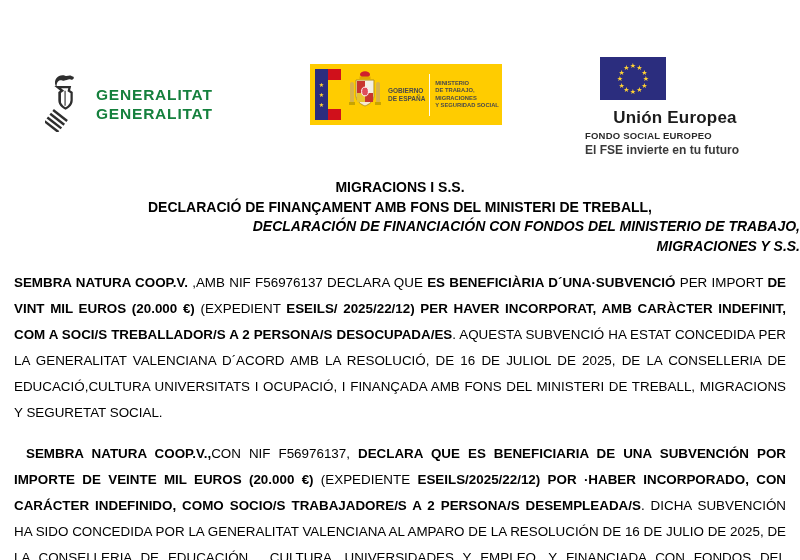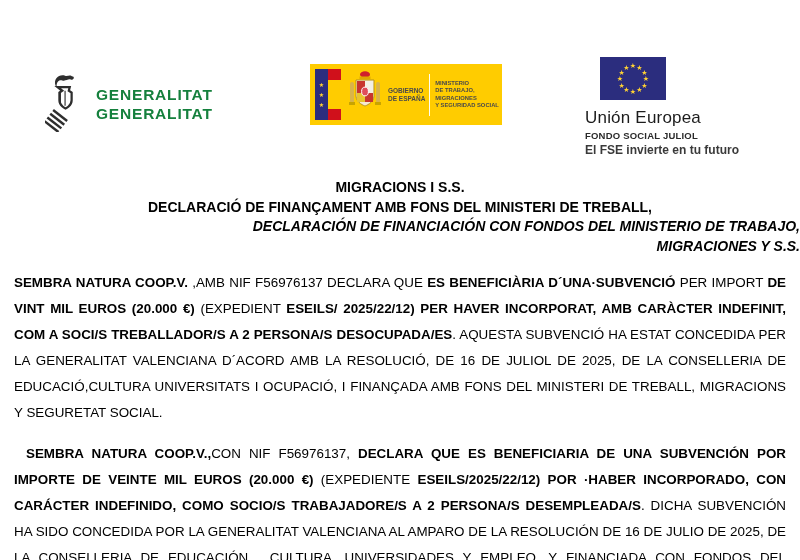--- a/index.html
+++ b/index.html
@@ -20,21 +20,21 @@
   .gob-eu-strip span{color:var(--star_yellow,#FFCC00); font-size:6px; line-height:6px;}
   .gob-tricolor{width:13px; display:flex; flex-direction:column;}
   .gob-tricolor .r{height:11px; background:var(--flag_red,#D0101B);}
   .gob-tricolor .y{flex:1; background:var(--gob_yellow,#FFCC00);}
   .gob-arms{margin-left:7px;}
   .gob-text1{margin-left:6px; width:52px; font-size:6.5px; font-weight:700; color:#4a4a4a; line-height:8px;}
   .gob-div{width:1px; height:42px; background:rgba(255,255,255,0.95); margin:0 5px 0 2px;}
   .gob-text2{width:88px; font-size:5.8px; font-weight:700; color:#4a4a4a; line-height:7.5px;}
   .eu-logo{position:absolute; left:585px; top:57px; width:180px;}
   .eu-flag{margin-left:15px; display:block;}
-  .eu-title{margin-top:4px; font-size:17px; font-weight:400; color:#1c1c1c; letter-spacing:0.2px;}
+  .eu-title{margin-top:4px; font-size:17px; font-weight:700; color:#1c1c1c; letter-spacing:0.2px;text-align:center;}
   .eu-sub{font-size:9.5px; font-weight:700; color:#2a2a2a; margin-top:2px; letter-spacing:0.2px;}
   .eu-tag{font-size:12px; font-weight:700; color:#3a3a3a; margin-top:2px;}
   
   .doc-title{margin-top:12px; text-align:center; font-size:14px; font-weight:700; line-height:19.5px;}
   .t-line{white-space:nowrap;}
   .t-italic{font-style:italic;text-align:right;}
   
   .doc-body{margin:0 14px;}
   .body-para{margin:0; text-align:justify; font-size:13.4px; line-height:26px;}
   .para-val{margin-top:14px;}
@@ -124,21 +124,21 @@
             <text x="33" y="37">★</text>
             <text x="26.5" y="35.3">★</text>
             <text x="21.7" y="30.5">★</text>
             <text x="20" y="24">★</text>
             <text x="21.7" y="17.5">★</text>
             <text x="26.5" y="12.7">★</text>
           </g>
         </svg>
       </span>
       <div class="eu-title">Unión Europea</div>
-      <div class="eu-sub">FONDO SOCIAL JULIOL</div>
+      <div class="eu-sub">FONDO SOCIAL EUROPEO</div>
       <div class="eu-tag">El FSE invierte en tu futuro</div>
     </div>
   </div>
 
   <div class="doc-title">
     <div class="t-line">MIGRACIONS I S.S.</div>
     <div class="t-line">DECLARACIÓ DE FINANÇAMENT AMB FONS DEL MINISTERI DE TREBALL,</div>
     <div class="t-line t-italic">DECLARACIÓN DE FINANCIACIÓN CON FONDOS DEL MINISTERIO DE TRABAJO,</div>
     <div class="t-line t-italic">MIGRACIONES Y S.S.</div>
   </div>

